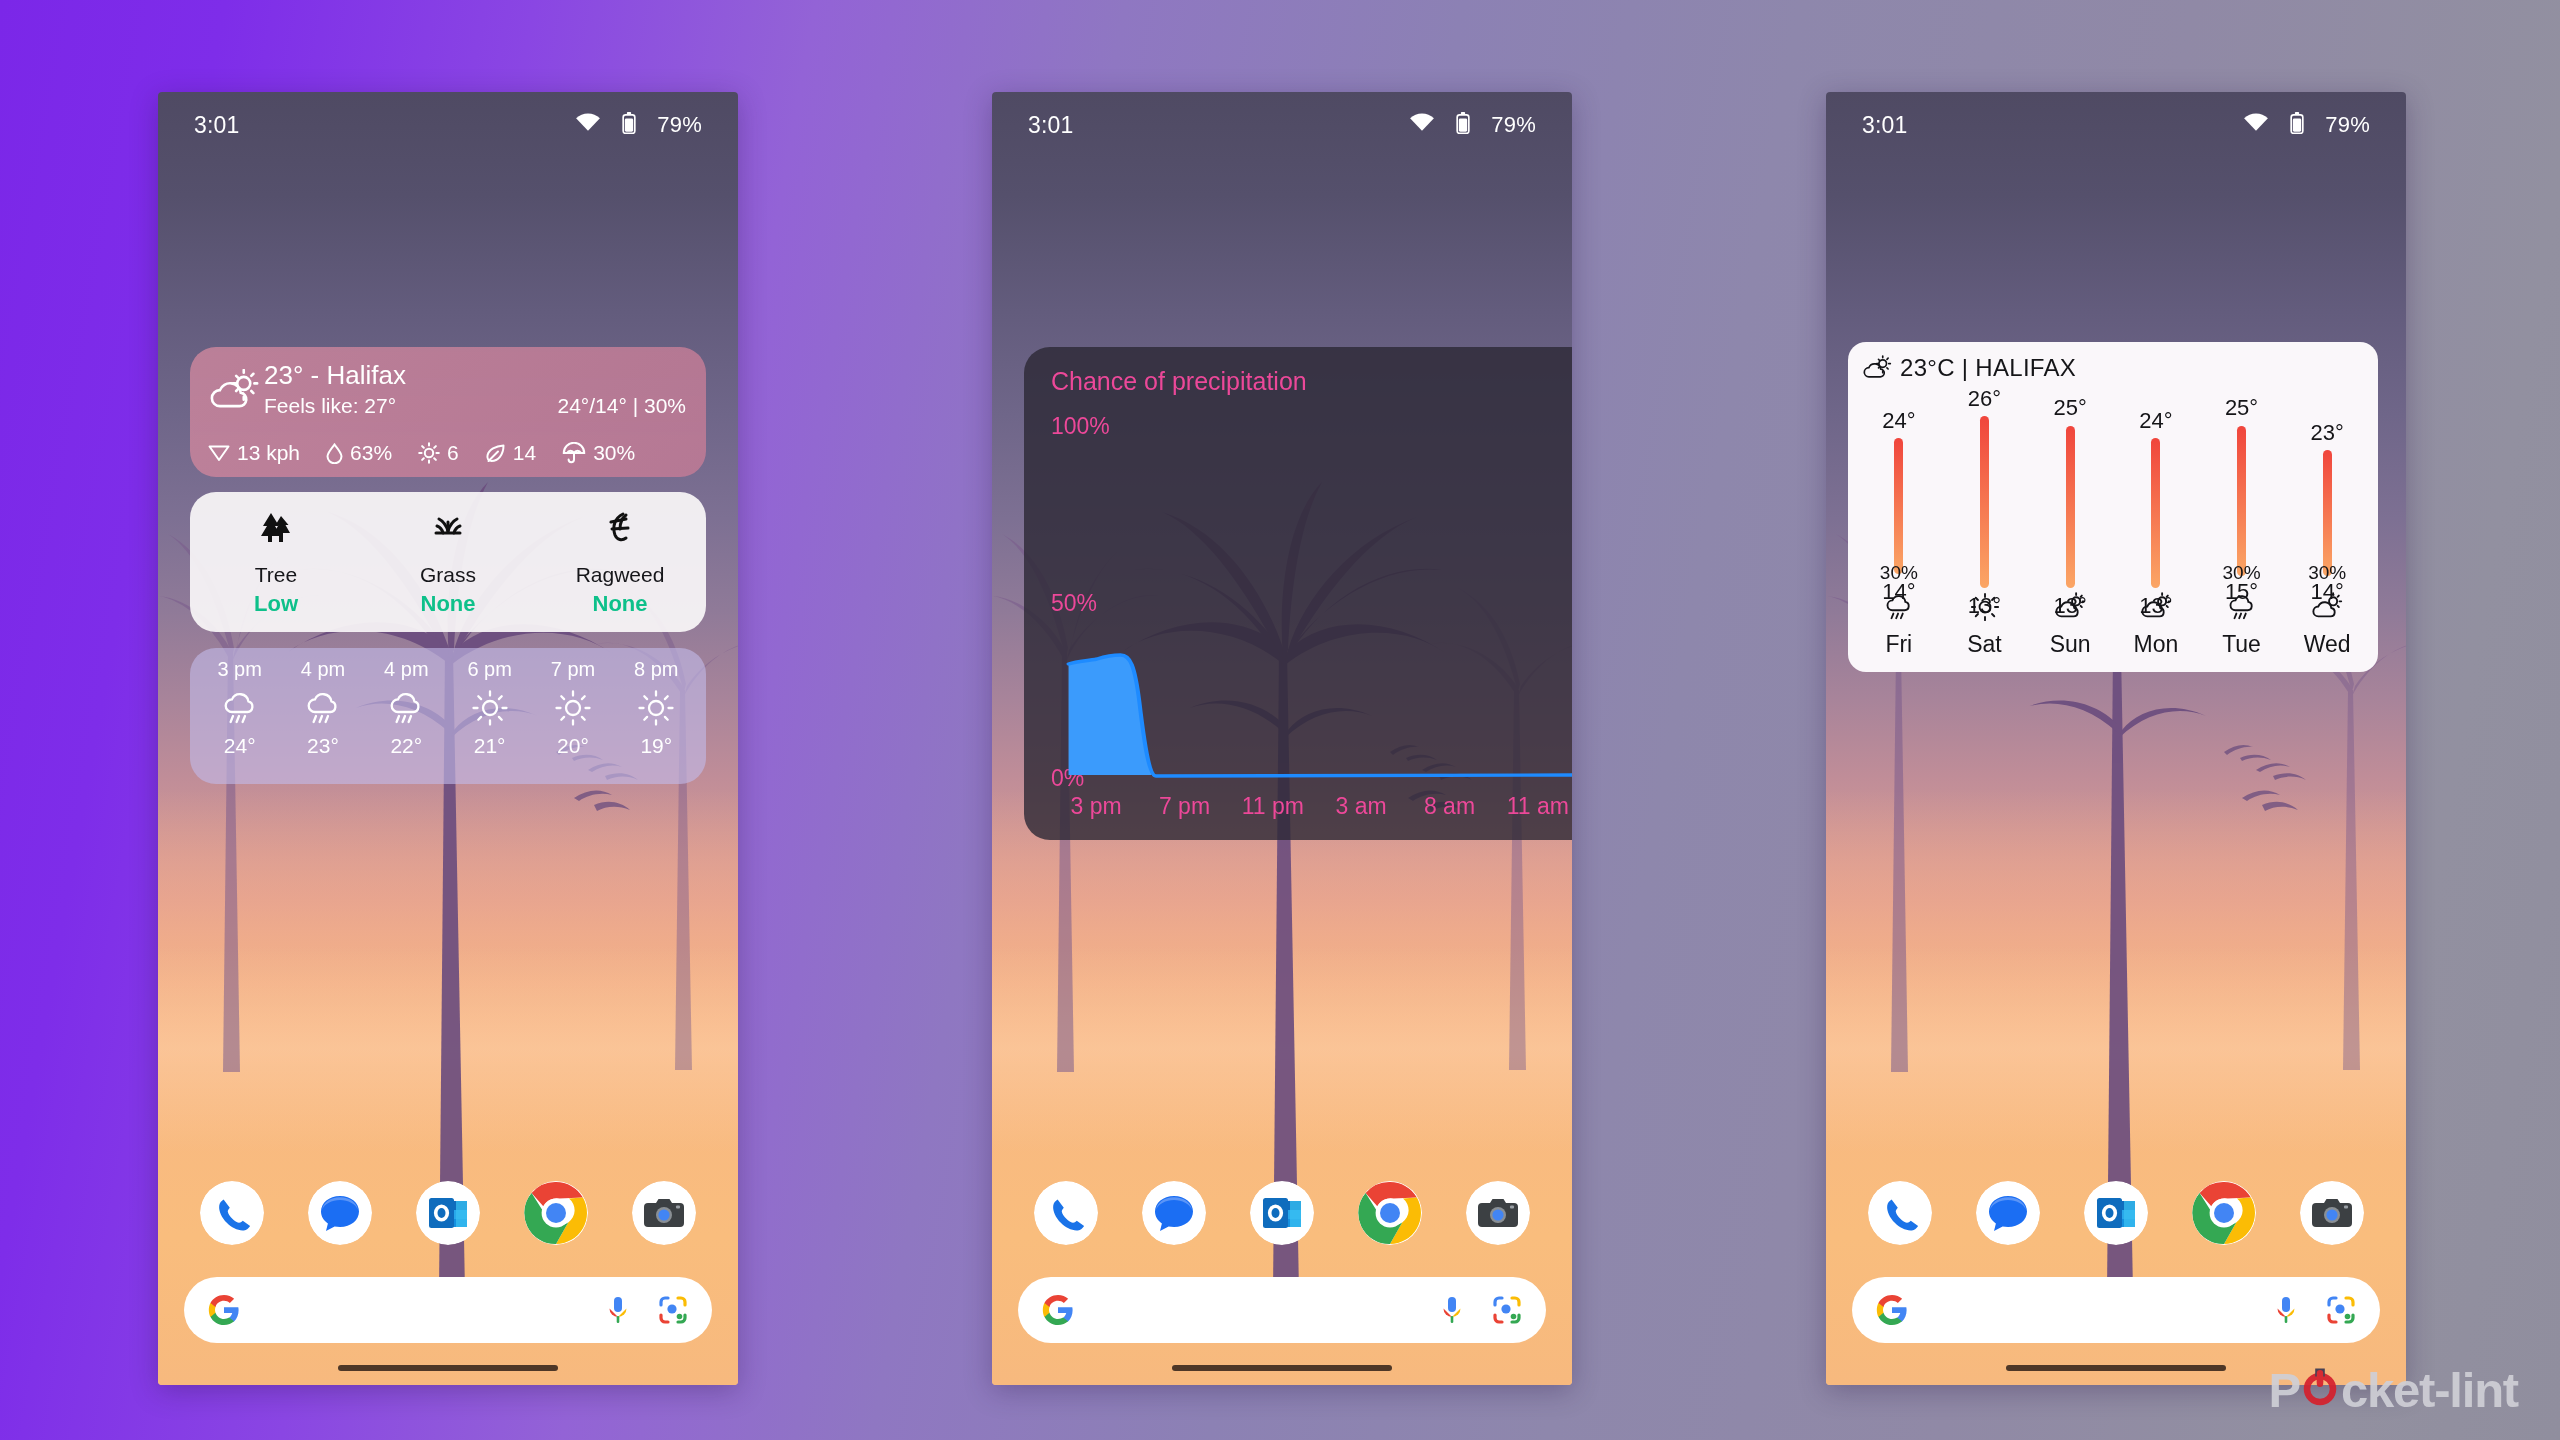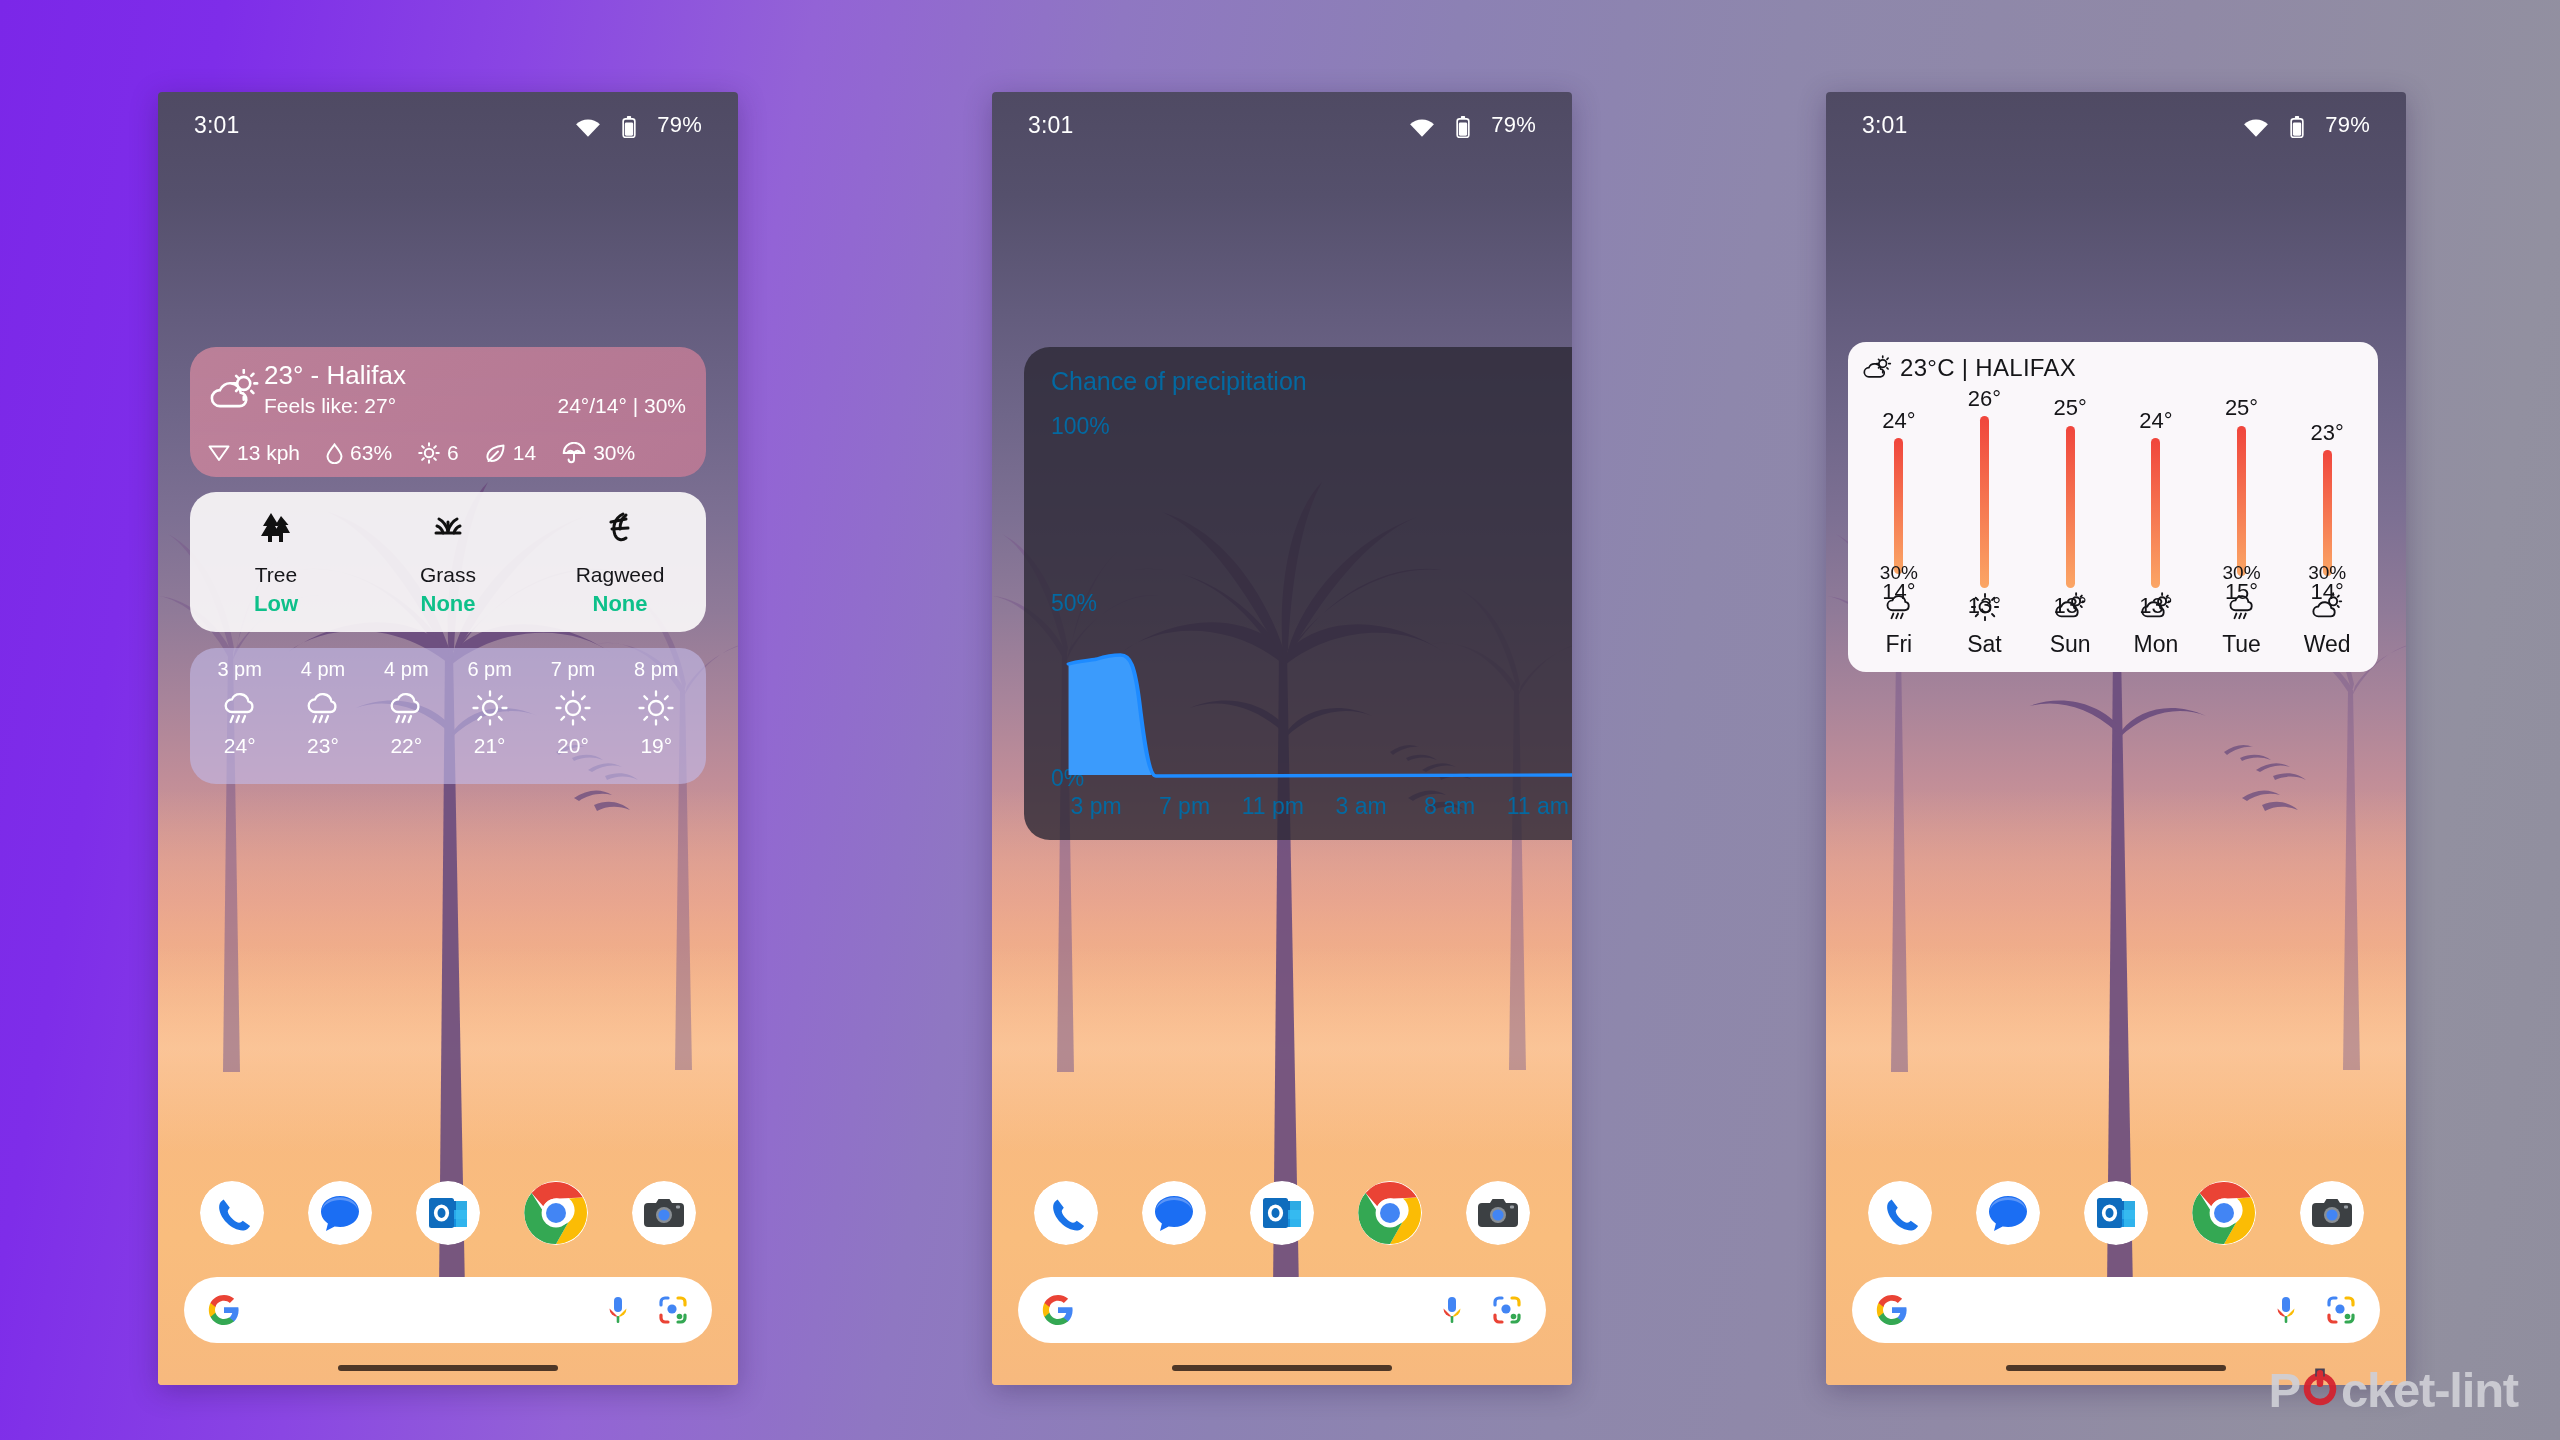--- a/index.html
+++ b/index.html
@@ -47,21 +47,21 @@
   }
   .wall svg { position:absolute; inset:0; width:100%; height:100%; }
 
   
   .statusbar {
     position:absolute; left:0; right:0; top:0; height:66px;
     display:flex; align-items:center; justify-content:space-between;
     padding:0 36px; color:#fff;
     font-size:23px; letter-spacing:.2px;
   }
-  .sb-right { display:flex; align-items:flex-end; gap:21px; }
+  .sb-right { display:flex; align-items:flex-start; gap:21px; }
   .sb-right .pct { font-size:22px; }
 
   
   .widget { position:absolute; border-radius:26px; }
 
   
   #w1 {
     left:32px; top:255px; width:516px; height:130px;
     background:linear-gradient(135deg, rgba(208,136,158,.80), rgba(198,124,150,.80));
     backdrop-filter:blur(2px);
@@ -100,21 +100,21 @@
   }
   #w3 .hcell { flex:1; text-align:center; color:#fff; }
   #w3 .hcell .t { font-size:20px; }
   #w3 .hcell .ic { height:46px; display:flex; align-items:center; justify-content:center; margin-top:4px; }
   #w3 .hcell .d { font-size:21px; margin-top:3px; }
 
   
   #w4 {
     left:32px; top:255px; width:572px; height:493px;
     background:rgba(44,40,52,.80);
-    overflow:hidden; color:#0369a1;
+    overflow:hidden; color:#ec4899;
   }
   #w4 .ptitle { position:absolute; left:27px; top:20px; font-size:25px; }
   #w4 .lbl100 { position:absolute; left:27px; top:66px; font-size:23px; }
   #w4 .lbl50  { position:absolute; left:27px; top:243px; font-size:23px; }
   #w4 .lbl0   { position:absolute; left:27px; top:418px; font-size:23px; }
   #w4 .xaxis {
     position:absolute; left:28px; right:14px; bottom:20px;
     display:flex; font-size:23px;
   }
   #w4 .xaxis span { flex:1; text-align:center; }

